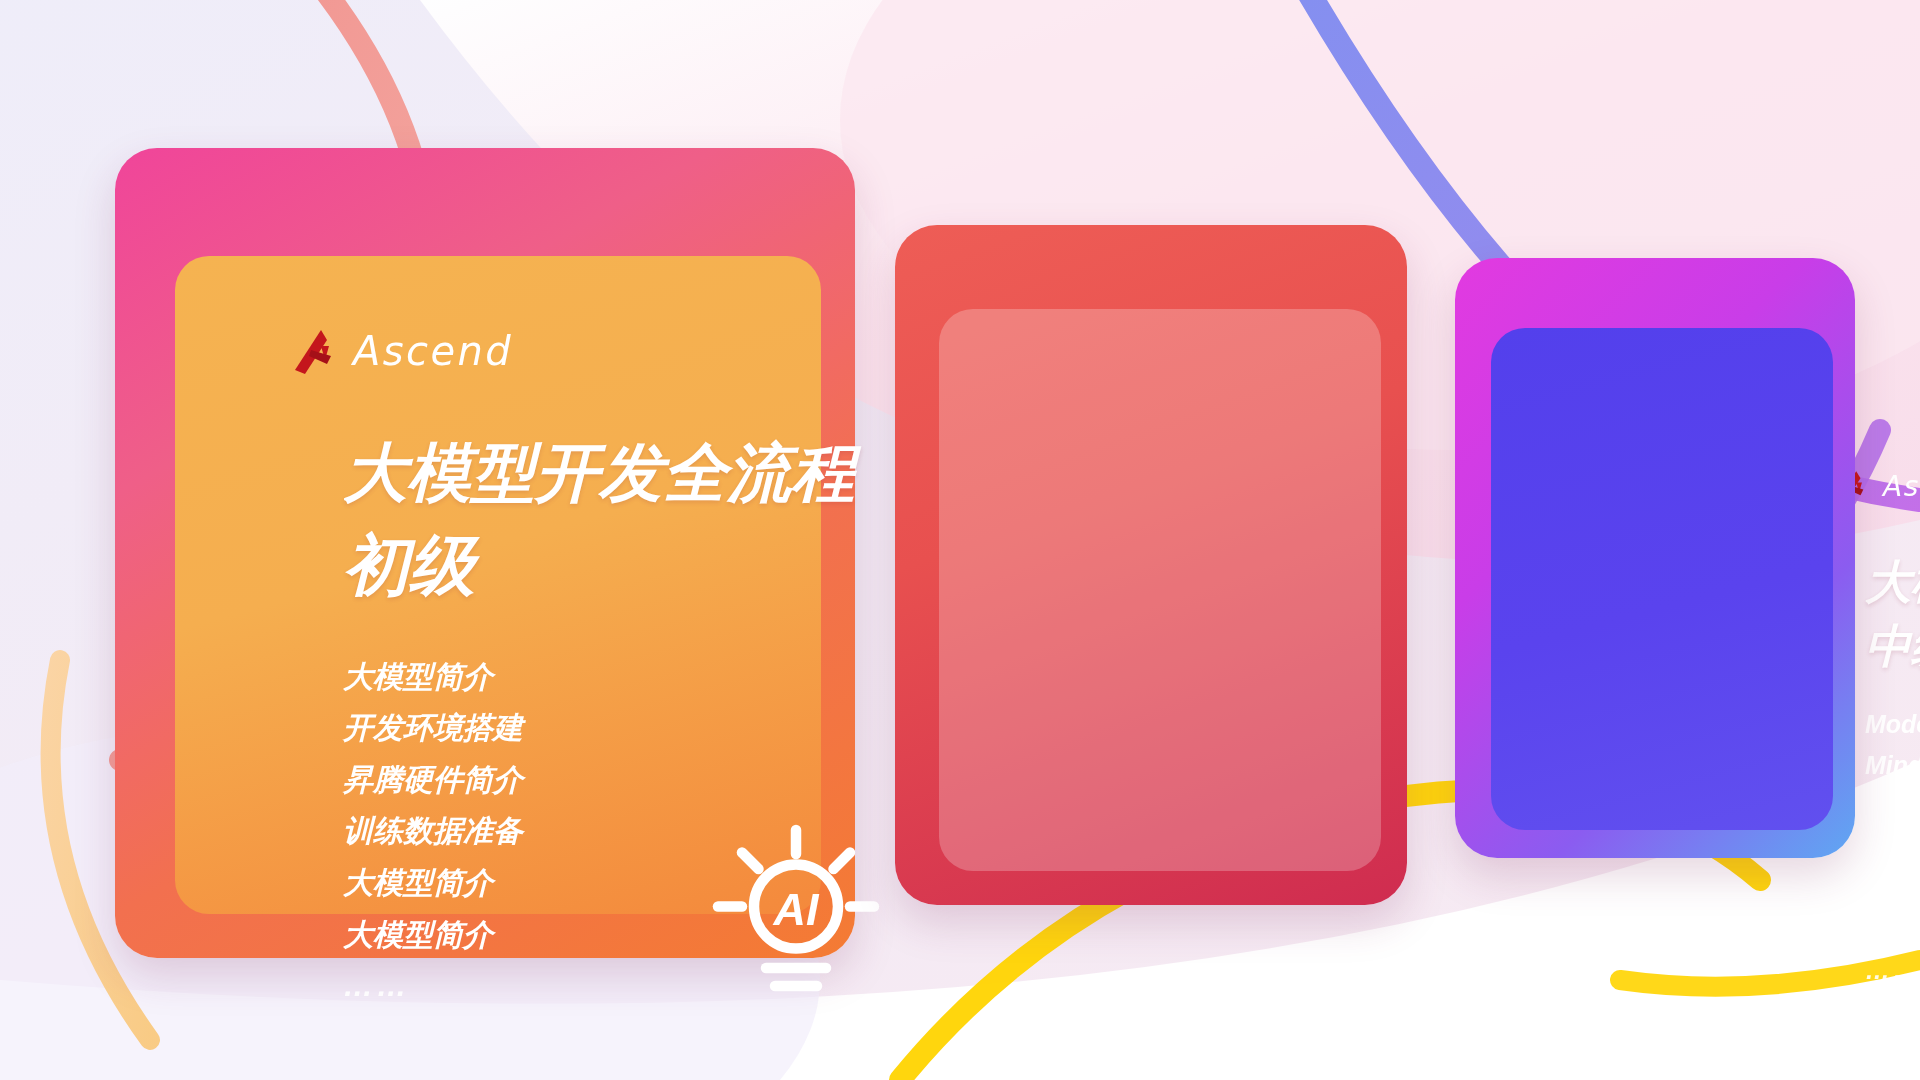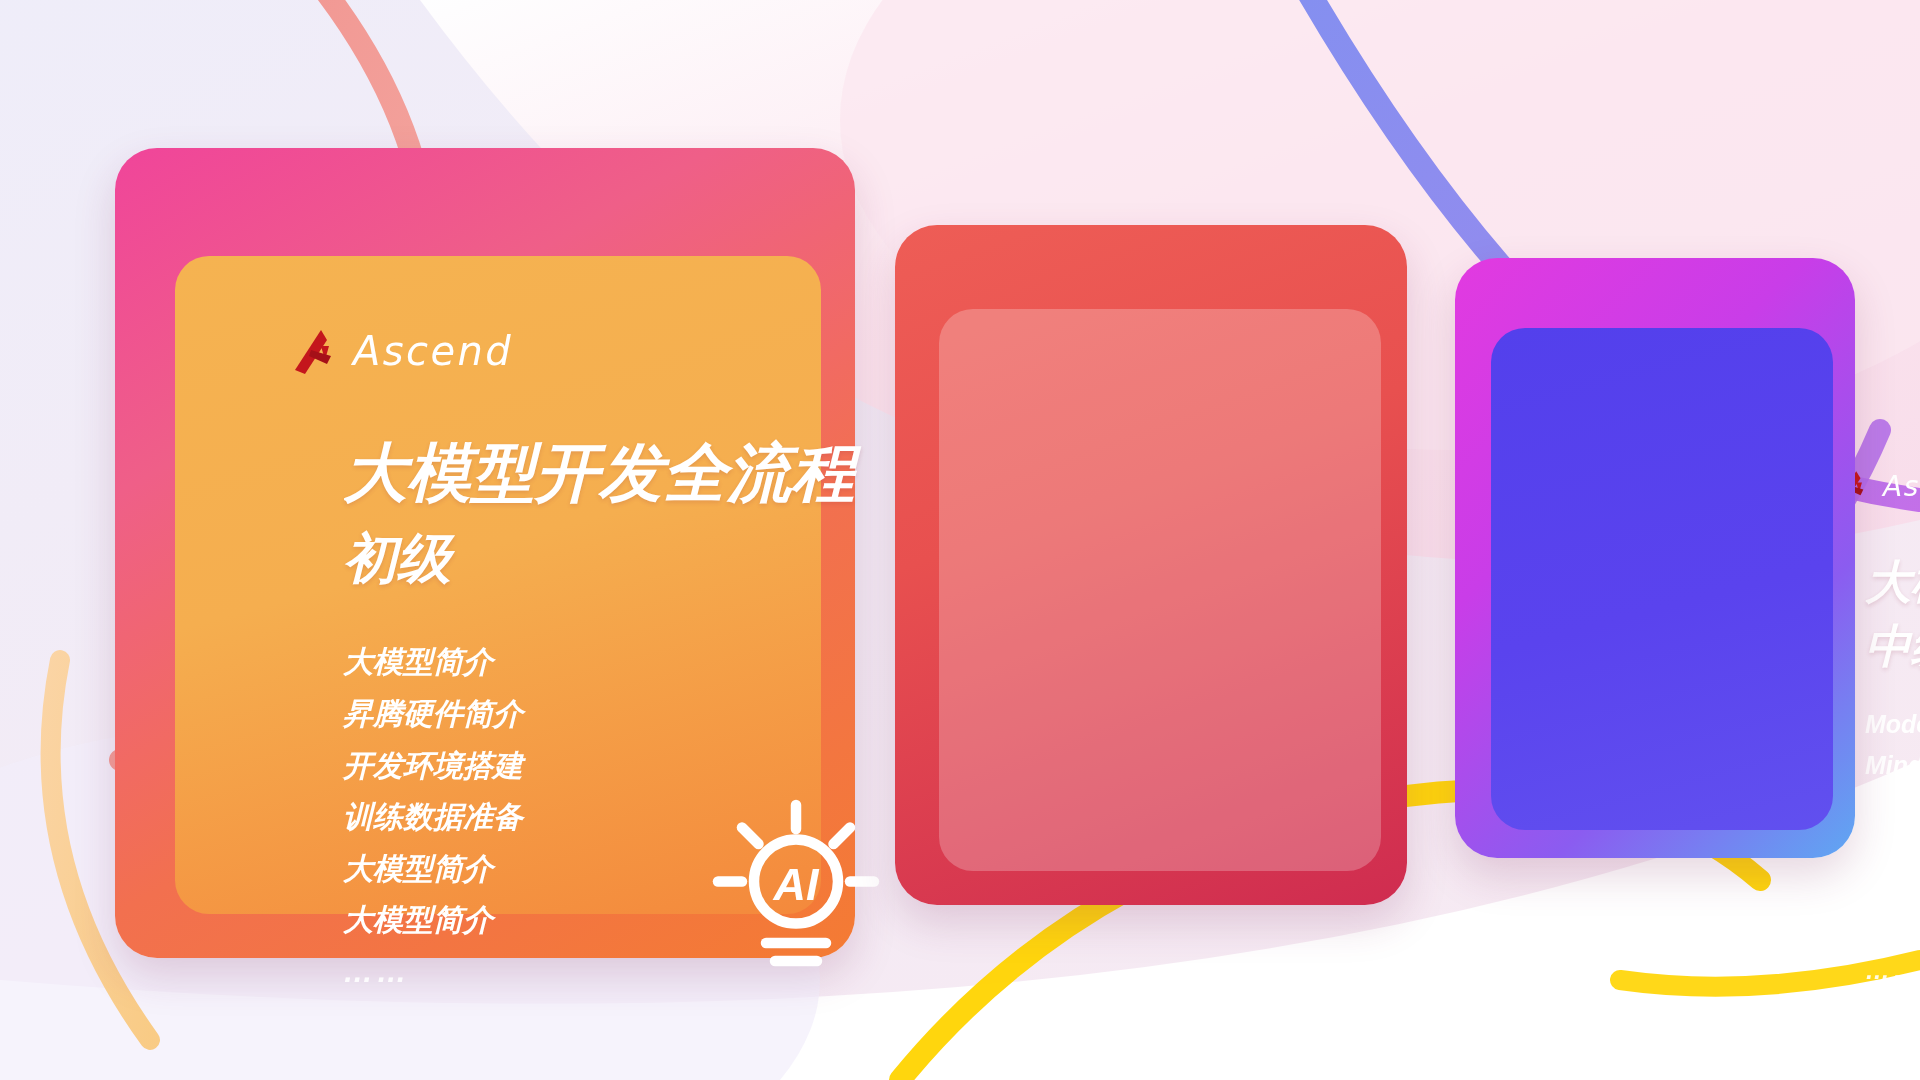--- a/index.html
+++ b/index.html
@@ -88,38 +88,38 @@
     font-weight:bold; color:#fff; line-height:1.18;
     text-shadow:0 2px 4px rgba(140,40,60,.16);
   }
   .card-1 .title-line { font-size:64px; }
   .card-2 .title-line { font-size:46px; }
 
   .level-line {
     font-weight:bold; color:#fff; line-height:1.2;
     text-shadow:0 2px 4px rgba(140,40,60,.16);
   }
-  .card-1 .level-line { font-size:54px; margin-top:14px; }
+  .card-1 .level-line { font-size:66px; margin-top:14px; }
   .card-2 .level-line { font-size:46px; margin-top:10px; }
 
   .item-list { list-style:none; }
   .card-1 .item-list { margin-top:46px; }
   .card-2 .item-list { margin-top:30px; }
 
   .item {
     font-weight:bold; color:#ffffff; white-space:nowrap;
   }
   .card-1 .item { font-size:30px; line-height:1.72; }
   .card-2 .item { font-size:25px; line-height:1.64; }
 
   .item.ellipsis { opacity:.9; letter-spacing:.12em; }
 
   
   .ai-bulb { position:absolute; }
-  .card-1 .ai-bulb { left:586px; top:648px; width:190px; height:180px; }
+  .card-1 .ai-bulb { left:586px; top:673px; width:190px; height:180px; }
   .ai-bulb svg { width:100%; height:100%; display:block; }
 </style>
 </head>
 <body>
 
 <div class="bg">
   <svg width="1920" height="1080" viewBox="0 0 1920 1080">
     <defs>
       <linearGradient id="gPinkWash" x1="0" y1="0" x2="1" y2="1">
         <stop offset="0%" stop-color="#ffffff"></stop>
@@ -172,22 +172,22 @@
         <path d="M20 24 L40 30 L36 38 L18 30 Z" fill="#a51018"></path>
       </svg>
       <span class="logo-word">Ascend</span>
     </div>
 
     <div class="body-text">
       <div class="title-line">大模型开发全流程</div>
       <div class="level-line">初级</div>
       <ul class="item-list">
         <li class="item">大模型简介</li>
+        <li class="item">开发环境搭建</li>
         <li class="item">昇腾硬件简介</li>
-        <li class="item">开发环境搭建</li>
         <li class="item">训练数据准备</li>
         <li class="item">大模型简介</li>
         <li class="item">大模型简介</li>
         <li class="item ellipsis">……</li>
       </ul>
     </div>
 
     <div class="ai-bulb">
       <svg viewBox="0 0 120 120">
         <g stroke="#ffffff" stroke-width="7" stroke-linecap="round" fill="none">

